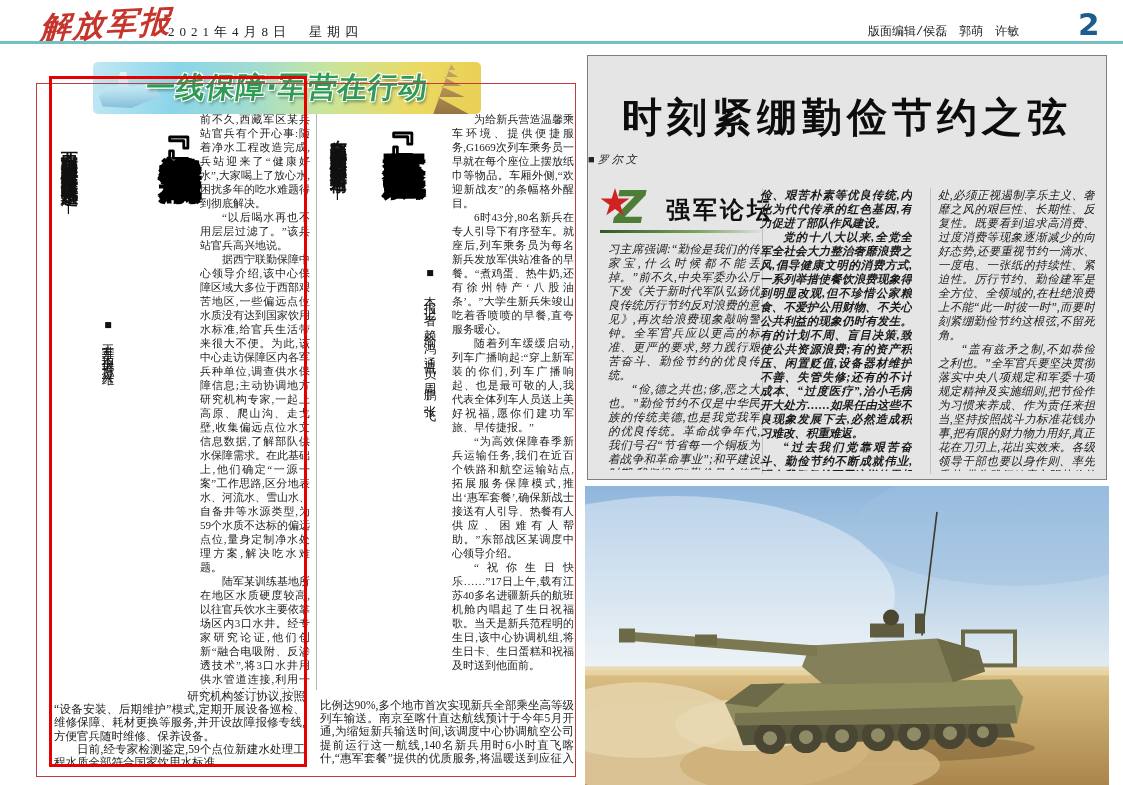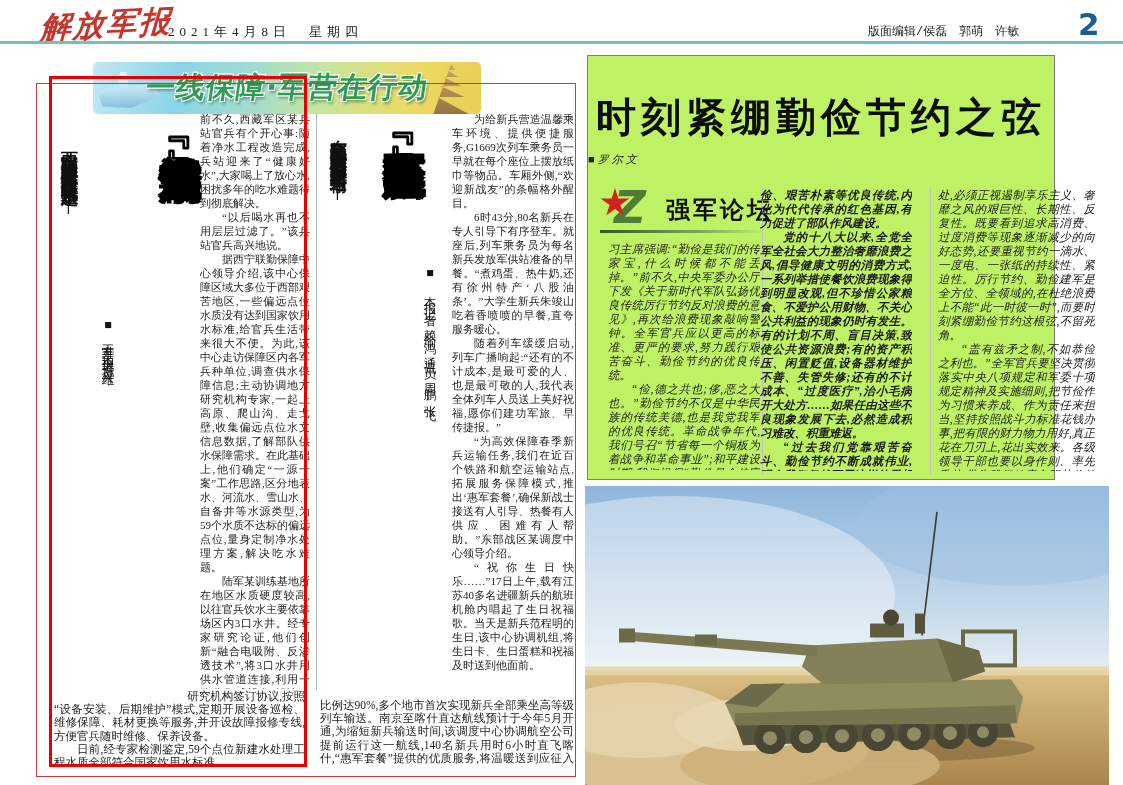--- a/index.html
+++ b/index.html
@@ -55,21 +55,21 @@
   .v-headline { font-size:44px; font-weight:900; font-family:"DejaVu Sans", sans-serif; color:#000; line-height:1.4; }
   .v-byline { font-size:12.5px; color:#111; letter-spacing:2px; }
   
   .body-col { position:absolute; font-size:11px; line-height:14px; text-align:justify; overflow:hidden; color:#1c1c1c; }
   .body-col p, .footer-block p { text-indent:2em; }
   .footer-block { position:absolute; font-size:11.5px; line-height:13.2px; text-align:justify; overflow:hidden; color:#1c1c1c; }
   .footer-block .lead { text-align:right; text-indent:0; }
   .cont p:first-child { text-indent:0; }
   .col-rule { position:absolute; width:1px; background:#b5b5b5; }
   
-  .forum-box { position:absolute; left:587px; top:55px; width:468px; height:425px; border:1px solid #7e7e7e; background:#bef264; }
+  .forum-box { position:absolute; left:587px; top:55px; width:520px; height:425px; border:1px solid #7e7e7e; background:#e5e5e5; }
   .forum-headline { position:absolute; left:0; top:34px; width:100%; text-align:center; font-size:40px; font-weight:900; font-family:"DejaVu Sans", sans-serif; color:#0d0d0d; letter-spacing:5px; }
   .forum-byline { position:absolute; left:0; top:96px; width:100%; text-align:left; font-size:11px; font-style:italic; color:#222; letter-spacing:3px; }
   .forum-badge { position:absolute; left:12px; top:130px; width:166px; height:48px; }
   .badge-star { position:absolute; left:0; top:2px; width:30px; height:30px; background:#cf2222; clip-path:polygon(50% 0,61% 35%,98% 35%,68% 57%,79% 91%,50% 70%,21% 91%,32% 57%,2% 35%,39% 35%); z-index:2; }
   .badge-z { position:absolute; left:14px; top:-4px; font-size:44px; font-weight:900; font-style:italic; color:#4e7d37; font-family:"DejaVu Sans", sans-serif; z-index:1; }
   .badge-label { position:absolute; left:66px; top:8px; font-size:24px; font-weight:900; font-family:"DejaVu Sans", sans-serif; color:#101010; letter-spacing:3px; white-space:nowrap; }
   .badge-rule { position:absolute; left:0; top:44px; width:166px; height:3px; background:linear-gradient(90deg,#2f5a22,#7aa75f 60%,rgba(122,167,95,0)); }
   .forum-col { position:absolute; font-size:11.5px; line-height:14px; text-align:justify; font-style:italic; color:#1a1a1a; overflow:hidden; }
   .forum-col p { text-indent:2em; }
   .forum-rule { position:absolute; width:1px; background:#c0c0c0; }
@@ -115,21 +115,21 @@
 
   <div class="col-rule" style="left:316px; top:114px; height:576px;"></div>
 
   <section>
     <div class="v kicker" style="left:327px; top:126px; height:420px;">东部战区某调度中心高效保障春季新兵运输——</div>
     <div class="v v-headline" style="left:354px; top:118px; height:594px; width:82px;">『惠军套餐』温暖应征入伍新兵</div>
     <div class="v v-byline" style="left:421px; top:266px; height:340px; letter-spacing:6px;">■本报记者 赖瑜鸿 通讯员 周鹏 张飞</div>
     <div class="body-col" style="left:452px; top:112px; width:122px; height:580px;">
         <p>为给新兵营造温馨乘车环境、提供便捷服务,G1669次列车乘务员一早就在每个座位上摆放纸巾等物品。车厢外侧,“欢迎新战友”的条幅格外醒目。</p>
         <p>6时43分,80名新兵在专人引导下有序登车。就座后,列车乘务员为每名新兵发放军供站准备的早餐。“煮鸡蛋、热牛奶,还有徐州特产‘八股油条’。”大学生新兵朱竣山吃着香喷喷的早餐,直夸服务暖心。</p>
-        <p>随着列车缓缓启动,列车广播响起:“还有的不计成本,是最可爱的人、也是最可敬的人,我代表全体列车人员送上美好祝福,愿你们建功军旅、早传捷报。”</p>
+        <p>随着列车缓缓启动,列车广播响起:“穿上新军装的你们,列车广播响起、也是最可敬的人,我代表全体列车人员送上美好祝福,愿你们建功军旅、早传捷报。”</p>
         <p>“为高效保障春季新兵运输任务,我们在近百个铁路和航空运输站点,拓展服务保障模式,推出‘惠军套餐’,确保新战士接送有人引导、热餐有人供应、困难有人帮助。”东部战区某调度中心领导介绍。</p>
         <p>“祝你生日快乐……”17日上午,载有江苏40多名进疆新兵的航班机舱内唱起了生日祝福歌。当天是新兵范程明的生日,该中心协调机组,将生日卡、生日蛋糕和祝福及时送到他面前。</p>
       </div>
     <div class="footer-block cont" style="left:320px; top:699px; width:254px; height:66px;">
         <p>比例达90%,多个地市首次实现新兵全部乘坐高等级列车输送。南京至喀什直达航线预计于今年5月开通,为缩短新兵输送时间,该调度中心协调航空公司提前运行这一航线,140名新兵用时6小时直飞喀什,“惠军套餐”提供的优质服务,将温暖送到应征入伍新兵的心坎上。</p>
       </div>
   </section>
 
   <section class="forum-box">
     <div class="forum-headline">时刻紧绷勤俭节约之弦</div>

